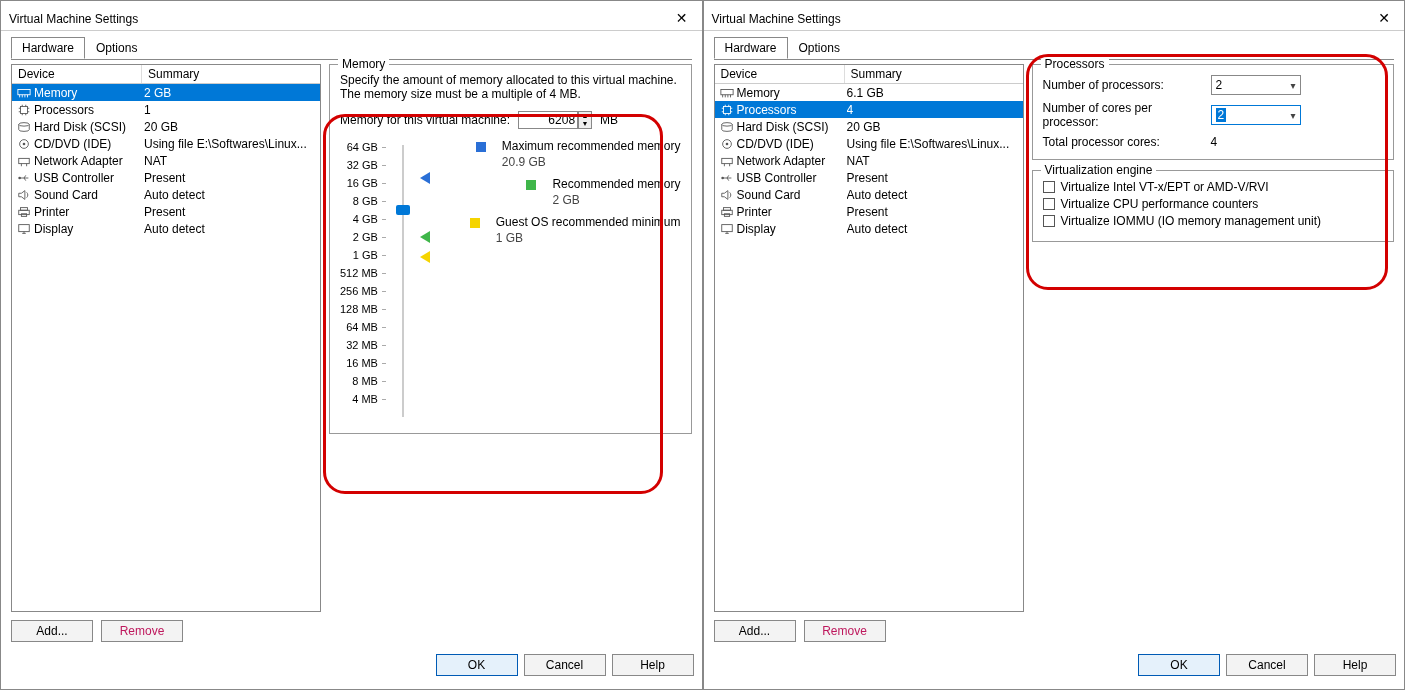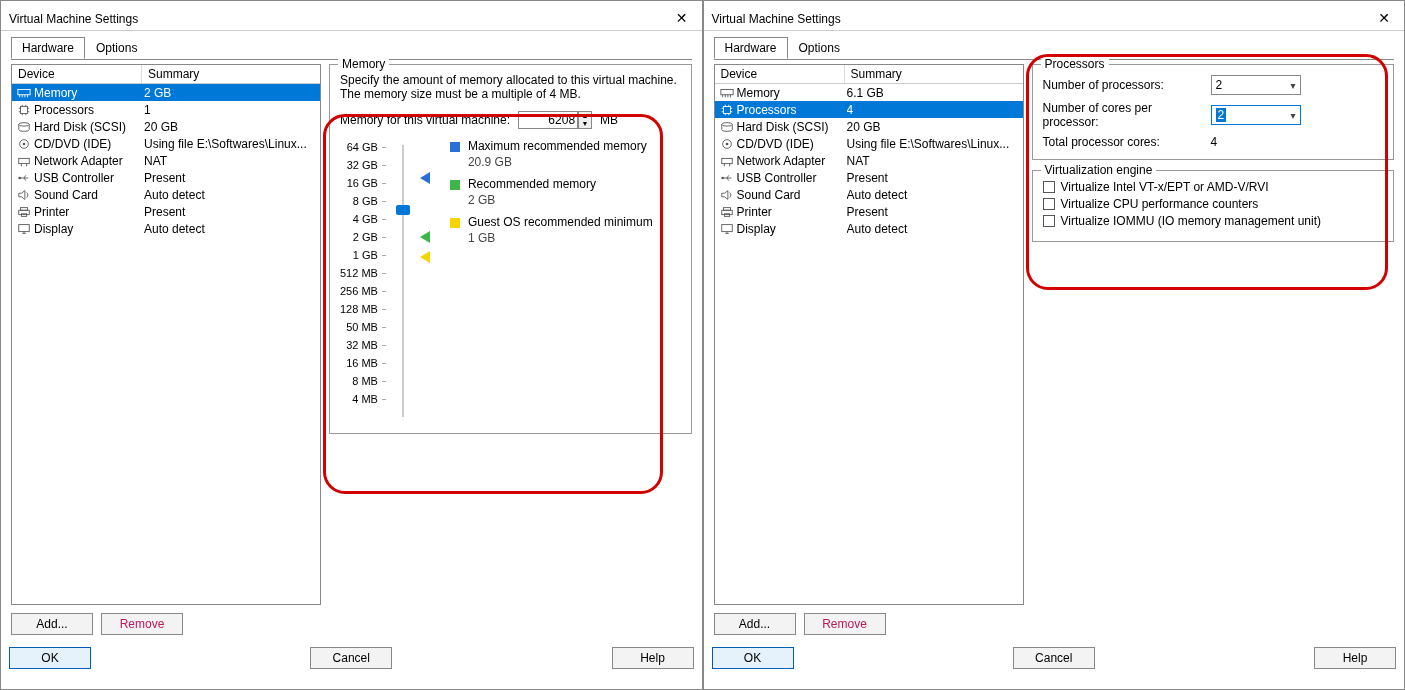--- a/index.html
+++ b/index.html
@@ -219,21 +219,21 @@
     width: 0;
     height: 0;
     border-top: 6px solid transparent;
     border-bottom: 6px solid transparent;
     transform: translateY(-50%);
   }
   .marker.blue  { border-right: 10px solid #2a6fd6; }
   .marker.green { border-right: 10px solid #3fb64a; }
   .marker.yellow{ border-right: 10px solid #f5d400; }
   .legend-col { flex: 1; font-size: 12px; }
-  .legend-item { display:flex; gap:8px; align-items:flex-start; margin-bottom:8px; }
+  .legend-item { display:flex; gap:16px; align-items:flex-start; margin-bottom:8px;justify-content:flex-end; }
   .legend-item .sw { width:10px; height:10px; margin-top:3px; }
   .legend-item .sw.blue{ background:#2a6fd6; }
   .legend-item .sw.green{ background:#3fb64a; }
   .legend-item .sw.yellow{ background:#f5d400; }
   .legend-item .txt .sub { color:#444; margin-top:2px; }
   .highlight-ring {
     border: 3px solid #d30000;
     border-radius: 22px;
     position: absolute;
     pointer-events: none;
@@ -268,23 +268,23 @@
     cursor: pointer;
   }
   .chk .box {
     width: 12px;
     height: 12px;
     border: 1px solid #555;
     background: #fff;
   }
   .footer {
     display: flex;
-    justify-content: space-between;
+    justify-content: flex-end;
     gap: 6px;
-    padding: 6px 8px 20px 8px;
+    padding: 6px 8px 13px 8px;
   }
   .dev-icon svg { width: 14px; height: 12px; }
 </style>
 </head>
 <body>
 
 <div class="dialog">
   <div class="titlebar">
     <span>Virtual Machine Settings</span>
     <span class="close-x">✕</span>
@@ -465,21 +465,21 @@
                 </div>
                 <div class="tick">
                   <span>256 MB</span>
                   <span class="dash"></span>
                 </div>
                 <div class="tick">
                   <span>128 MB</span>
                   <span class="dash"></span>
                 </div>
                 <div class="tick">
-                  <span>50 MB</span>
+                  <span>64 MB</span>
                   <span class="dash"></span>
                 </div>
                 <div class="tick">
                   <span>32 MB</span>
                   <span class="dash"></span>
                 </div>
                 <div class="tick">
                   <span>16 MB</span>
                   <span class="dash"></span>
                 </div>

